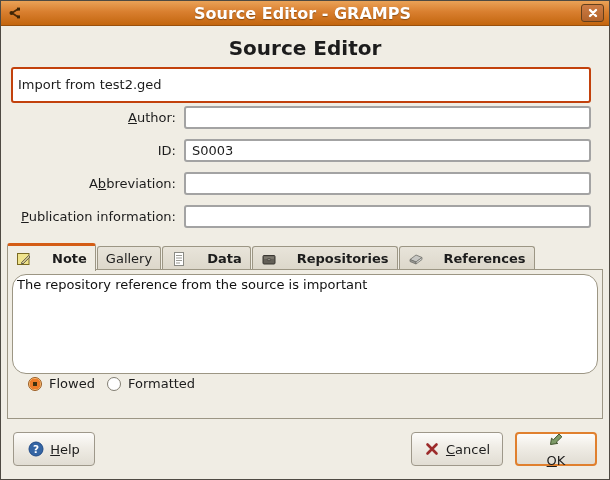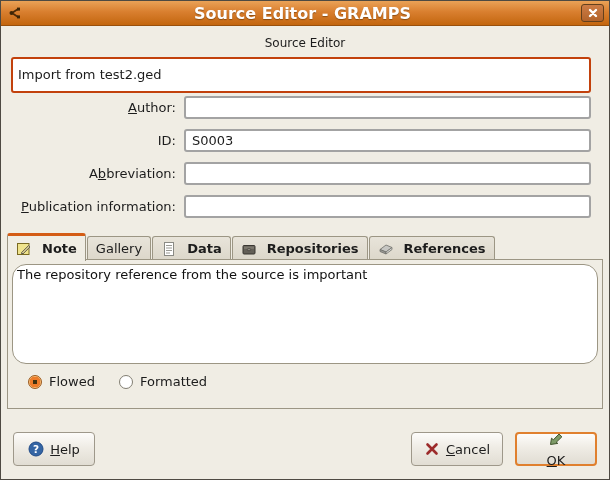--- a/index.html
+++ b/index.html
@@ -25,40 +25,40 @@
     text-shadow:0 1px 1px rgba(60,30,0,.45);
   }
   .win-icon{width:18px;height:18px;display:flex;align-items:center;justify-content:center;}
   .close-btn{
     width:23px;height:18px;box-sizing:border-box;
     background:linear-gradient(#cd7d46,#b2632a);
     border:1px solid #63401c;border-radius:3px;
     display:flex;align-items:center;justify-content:center;cursor:default;
   }
   
-  .heading{text-align:center;font-size:12px;font-weight:normal;margin:10px 0 13px;}
+  .heading{text-align:center;font-size:20px;font-weight:bold;margin:10px 0 13px;}
   
   .form-row{display:flex;align-items:center;margin:0 18px 10px 10px;height:23px;}
   .form-row .lbl{
     width:165px;flex:0 0 165px;text-align:right;margin-right:8px;white-space:nowrap;
   }
   .mn{text-decoration:underline;}
   .gtk-entry{
     flex:1;height:23px;box-sizing:border-box;
     border:2px solid #a3a3a3;border-radius:3px;
     padding:0 6px;background:#fff;color:#1c1c1c;
     font-family:"DejaVu Sans","Liberation Sans",sans-serif;font-size:13px;
     outline:none;
   }
   .gtk-entry.focused{border:2px solid #c2410c;padding:16px 5px;}
   
   .notebook{margin:5px 6px 0 6px;flex:0 0 auto;}
   .tabs{display:flex;align-items:flex-end;position:relative;}
   .tab{
-    display:flex;align-items:center;gap:10px;
+    display:flex;align-items:center;gap:20px;
     box-sizing:border-box;height:24px;padding:0 8px;
     background:linear-gradient(#e8e4da,#dcd7ca);
     border:1px solid #9c9684;border-bottom:none;
     border-radius:3px 3px 0 0;margin-right:1px;
     font-weight:bold;position:relative;cursor:default;
   }
   .tab .tab-label{font-weight:bold;}
   .tab.plain .tab-label{font-weight:normal;}
   .tab.active{
     height:28px;background:#f0ede4;
@@ -69,21 +69,21 @@
     box-sizing:border-box;height:150px;margin-top:-1px;
     border:1px solid #9c9684;background:#f0ede4;
     padding:4px 4px 0 4px;position:relative;z-index:1;
   }
   .note-text{
     display:block;box-sizing:border-box;width:100%;height:100px;
     border:1px solid #9c9684;border-radius:14px;background:#fff;
     font-family:"DejaVu Sans","Liberation Sans",sans-serif;font-size:13px;color:#111;
     padding:2px 4px;resize:none;outline:none;
   }
-  .radio-row{display:flex;align-items:center;gap:24px;margin:10px 0 0 16px;}
+  .radio-row{display:flex;align-items:center;gap:12px;margin:2px 0 0 16px;}
   .radio{display:flex;align-items:center;gap:7px;cursor:default;}
   .radio-circle{
     width:14px;height:14px;box-sizing:border-box;border-radius:50%;
     border:1px solid #827e72;background:#fff;flex:0 0 14px;
   }
   .radio-circle.selected{
     border:1px solid #9a5a1e;
     background:radial-gradient(circle at 50% 50%,
       #40310f 0 2.5px, #ed7c2a 2.5px 5.5px, #f9b871 5.5px 7px);
   }

